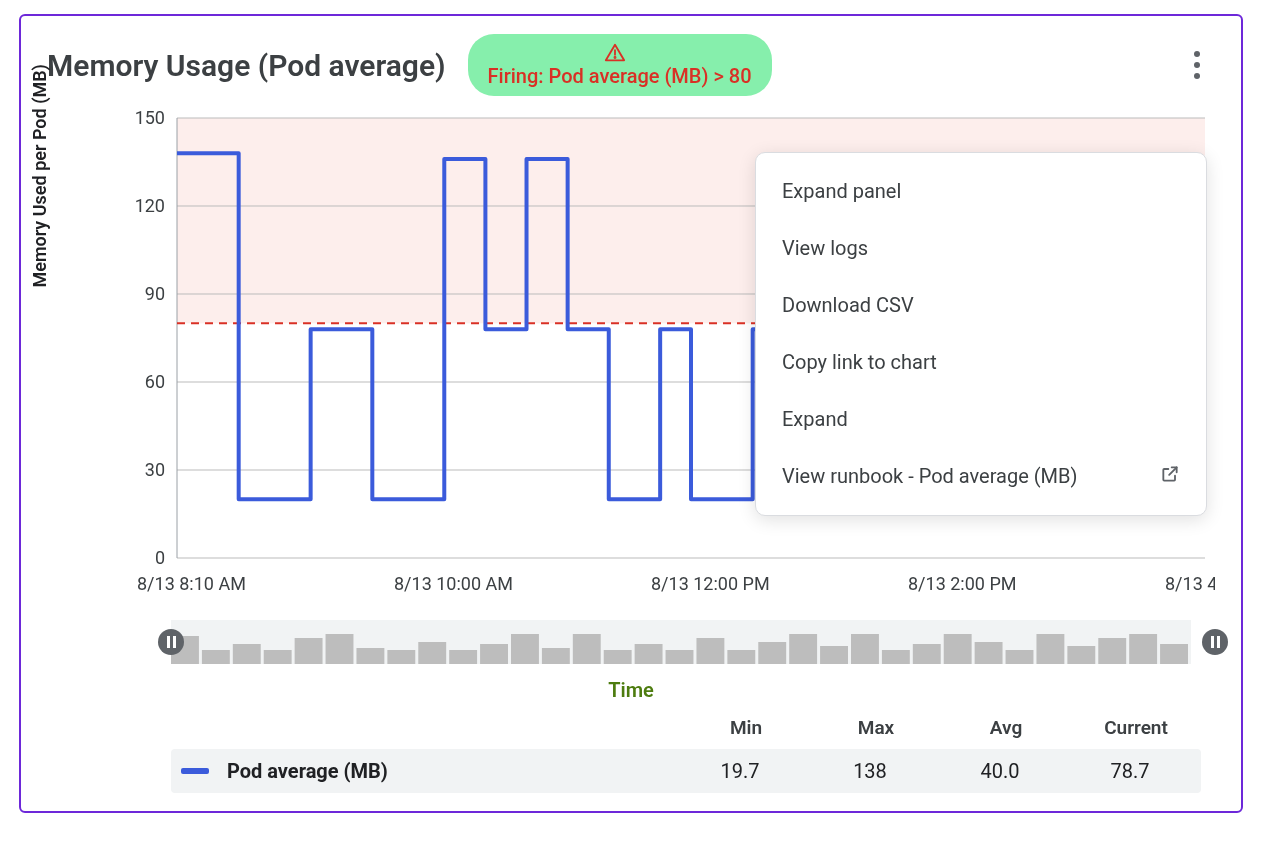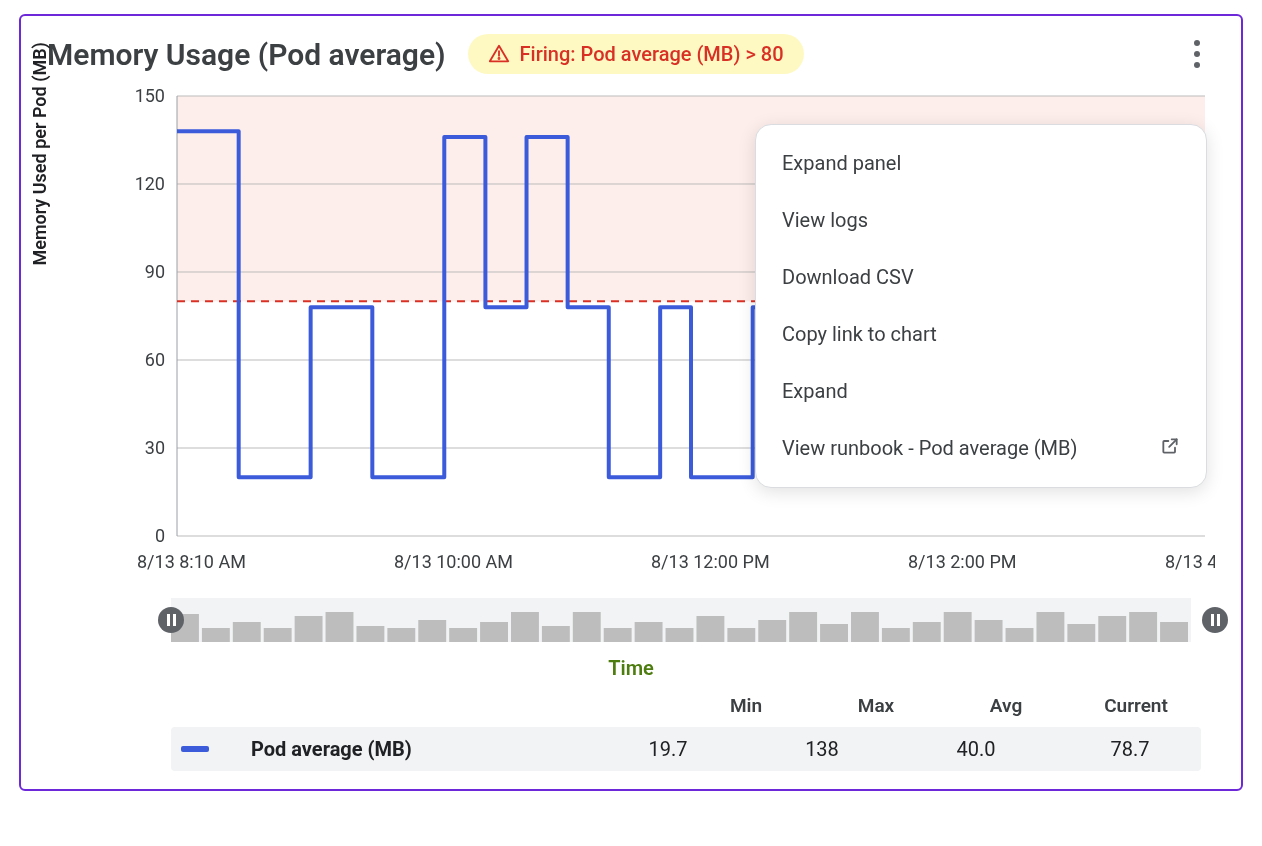--- a/index.html
+++ b/index.html
@@ -1,38 +1,38 @@
 <!DOCTYPE html>
 <html><head>
 <meta charset="utf-8">
 <style>
   html,body{margin:0;padding:0;font-family:-apple-system,BlinkMacSystemFont,"Segoe UI",Roboto,Helvetica,Arial,sans-serif;color:#202124;background:#fff;}
   .panel{width:1220px;margin:14px auto;border:2px solid #6d28d9;border-radius:6px;padding:0 0 18px 0;position:relative;}
   .hdr{display:flex;align-items:center;padding:18px 26px 8px 26px;}
   .title{font-size:30px;font-weight:600;color:#3c4043;}
-  .badge{margin-left:22px;display:inline-flex;align-items:center;background:#fef9c3;color:#d93025;font-size:20px;padding:8px 20px;border-radius:26px;font-weight:500;}
+  .badge{margin-left:22px;display:inline-flex;align-items:center;background:#86efac;color:#d93025;font-size:20px;padding:8px 20px;border-radius:26px;font-weight:500;flex-direction:column;}
   .badge svg{margin-right:10px;flex:none;}
   .kebab{margin-left:auto;width:36px;height:36px;border:none;background:none;cursor:pointer;display:flex;flex-direction:column;justify-content:center;align-items:center;gap:5px;}
   .kebab span{width:6px;height:6px;border-radius:50%;background:#5f6368;}
   .chartwrap{position:relative;margin:4px 26px 0 26px;}
   svg.chart{display:block;}
-  .menu{position:absolute;top:108px;right:34px;width:450px;background:#fff;border:1px solid #dadce0;border-radius:16px;box-shadow:0 4px 18px rgba(0,0,0,0.12);padding:10px 0;z-index:4;}
+  .menu{position:absolute;top:136px;right:34px;width:450px;background:#fff;border:1px solid #dadce0;border-radius:10px;box-shadow:0 4px 18px rgba(0,0,0,0.12);padding:10px 0;z-index:4;}
   .menu-item{display:flex;align-items:center;padding:16px 26px;font-size:20px;color:#3c4043;cursor:pointer;}
   .menu-item .txt{flex:1;line-height:1.25;}
   .ext{flex:none;color:#5f6368;margin-left:10px;}
   .brush{position:relative;margin:22px 26px 0 150px;height:44px;}
   .brush svg{display:block;}
   .handle{position:absolute;top:50%;transform:translate(-50%,-50%);width:26px;height:26px;border-radius:50%;background:#5f6368;display:flex;align-items:center;justify-content:center;cursor:ew-resize;}
   .handle::before,.handle::after{content:"";width:3px;height:12px;background:#fff;margin:0 1.5px;}
   .xcap{margin-top:14px;text-align:center;font-size:20px;font-weight:600;color:#4d7c0f;}
   .legend{margin:14px 40px 0 150px;}
   .lhdr{display:flex;font-size:19px;font-weight:600;color:#3c4043;}
   .lhdr .n{flex:1;}
   .lhdr .c,.lrow .c{width:130px;text-align:center;}
-  .lrow{display:flex;align-items:center;background:#f1f3f4;border-radius:4px;margin-top:10px;padding:10px 6px 10px 0;font-size:20px;gap:24px;}
+  .lrow{display:flex;align-items:center;background:#f1f3f4;border-radius:4px;margin-top:10px;padding:10px 6px 10px 0;font-size:20px;}
   .swatch{width:28px;height:6px;background:#3b5bdb;border-radius:2px;margin:0 18px 0 10px;}
   .lrow .n{flex:1;font-weight:700;}
   .ylab{position:absolute;left:-8px;top:50%;transform:rotate(-90deg) translate(34%,0);transform-origin:left center;font-size:18px;font-weight:600;white-space:nowrap;}
 </style>
 </head>
 <body>
 
 <div class="panel">
   <div class="hdr">
     <div class="title">Memory Usage (Pod average)</div>

